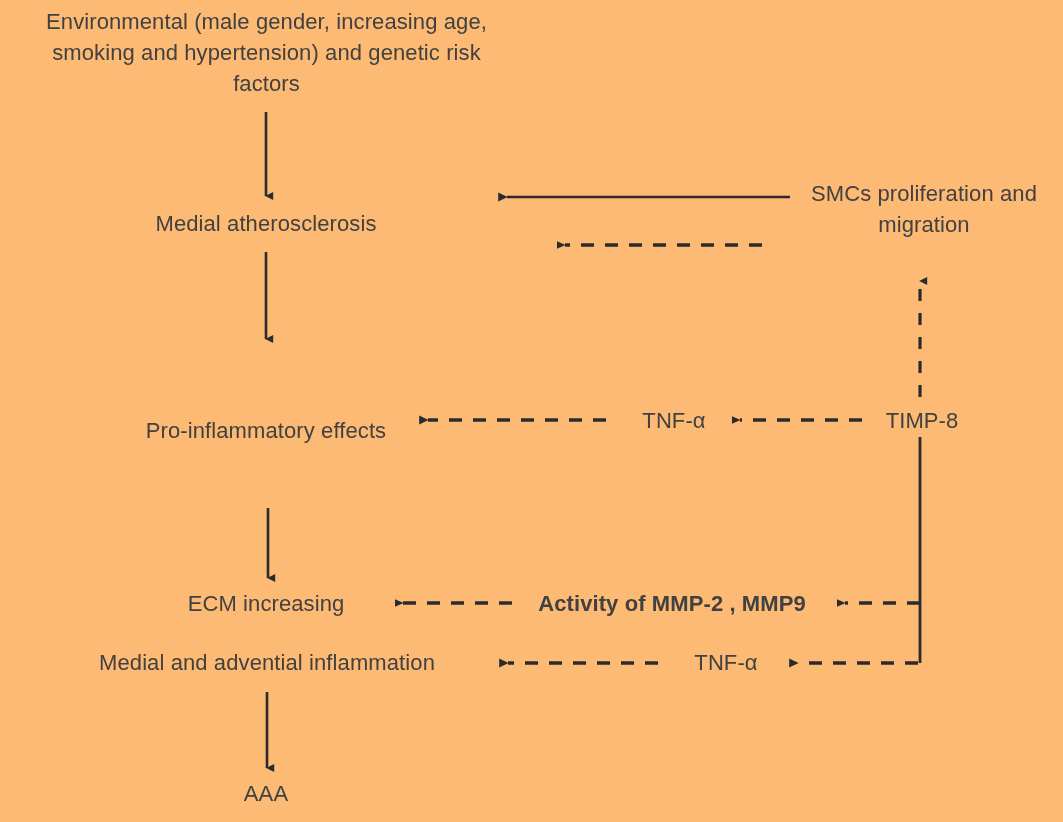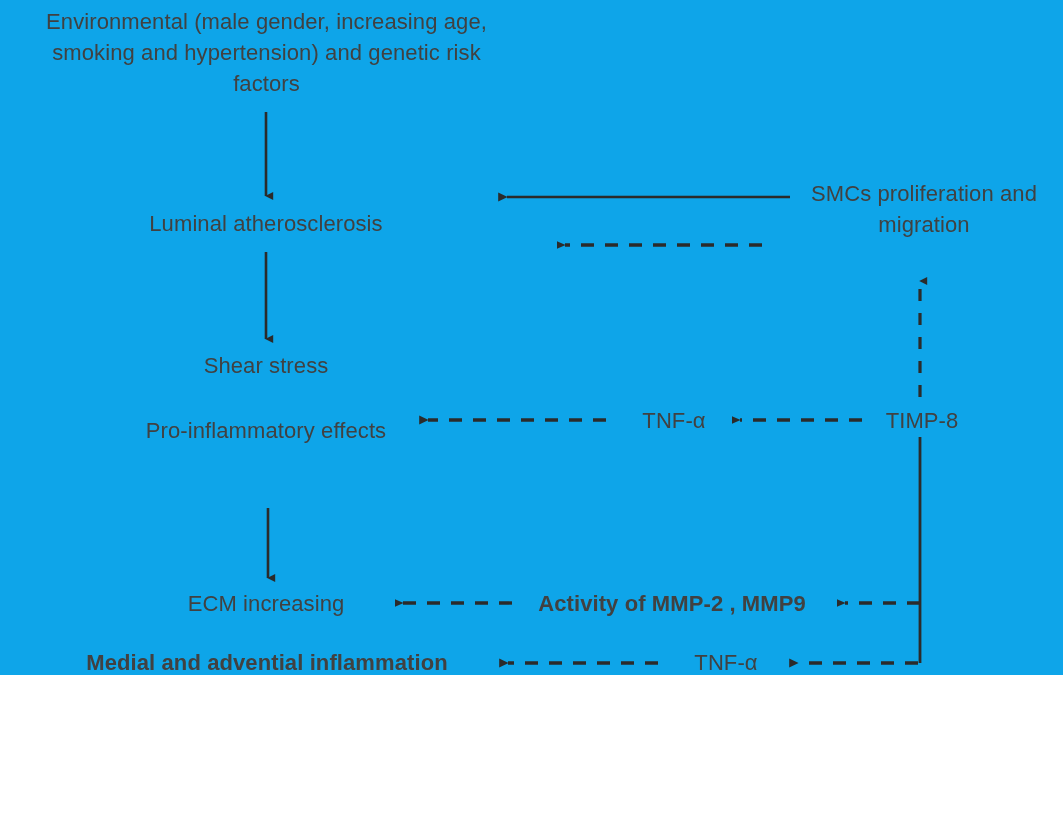--- a/index.html
+++ b/index.html
@@ -4,22 +4,22 @@
 <title>AAA Pathogenesis Flowchart</title>
 <style>
   html, body {
     margin: 0;
     padding: 0;
     background: #ffffff;
   }
   #canvas {
     position: relative;
     width: 1063px;
-    height: 675px;
-    background: #0ea5e9;
+    height: 822px;
+    background: #fdba74;
     font-family: "Liberation Sans", "DejaVu Sans", sans-serif;
     color: #3a3a3a;
     overflow: hidden;
   }
   .node {
     position: absolute;
     font-size: 22px;
     line-height: 31px;
     color: #414141;
     text-align: center;
@@ -83,30 +83,29 @@
 
     <line x1="918" y1="663" x2="798" y2="663" stroke="#2b2b2b" stroke-width="3.4" stroke-dasharray="13 11" marker-end="url(#arrow-left)"></line>
 
     <line x1="658" y1="663" x2="508" y2="663" stroke="#2b2b2b" stroke-width="3.4" stroke-dasharray="13 11" marker-end="url(#arrow-left)"></line>
   </svg>
 
   <div class="node center" style="left:14px; top:6px; width:505px;">Environmental (male gender, increasing age,
 smoking and hypertension) and genetic risk
 factors</div>
 
-  <div class="node center" style="left:126px; top:208px; width:280px;">Luminal atherosclerosis</div>
+  <div class="node center" style="left:126px; top:208px; width:280px;">Medial atherosclerosis</div>
 
-  <div class="node center" style="left:146px; top:350px; width:240px;">Shear stress</div>
 
   <div class="node center" style="left:116px; top:415px; width:300px;">Pro-inflammatory  effects</div>
 
 
   <div class="node center" style="left:146px; top:588px; width:240px;">ECM increasing</div>
 
-  <div class="node center" style="left:62px; top:647px; width:410px;font-weight:bold;">Medial and advential inflammation</div>
+  <div class="node center" style="left:62px; top:647px; width:410px;">Medial and advential inflammation</div>
 
   <div class="node center" style="left:196px; top:778px; width:140px;">AAA</div>
 
   <div class="node center" style="left:790px; top:178px; width:268px;">SMCs proliferation and
 migration</div>
 
   <div class="node center" style="left:862px; top:405px; width:120px;">TIMP-8</div>
 
   <div class="node center" style="left:614px; top:405px; width:120px;">TNF-α</div>
 

